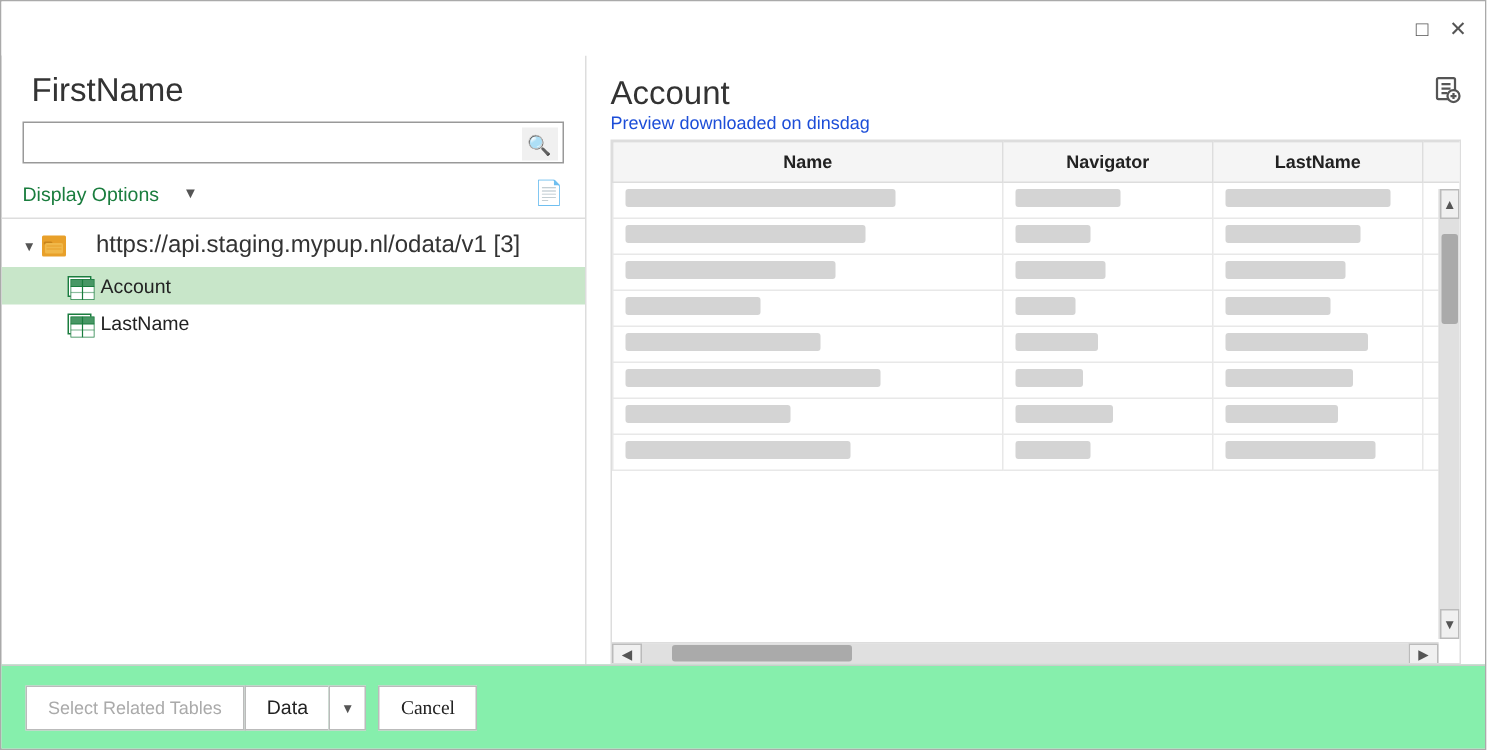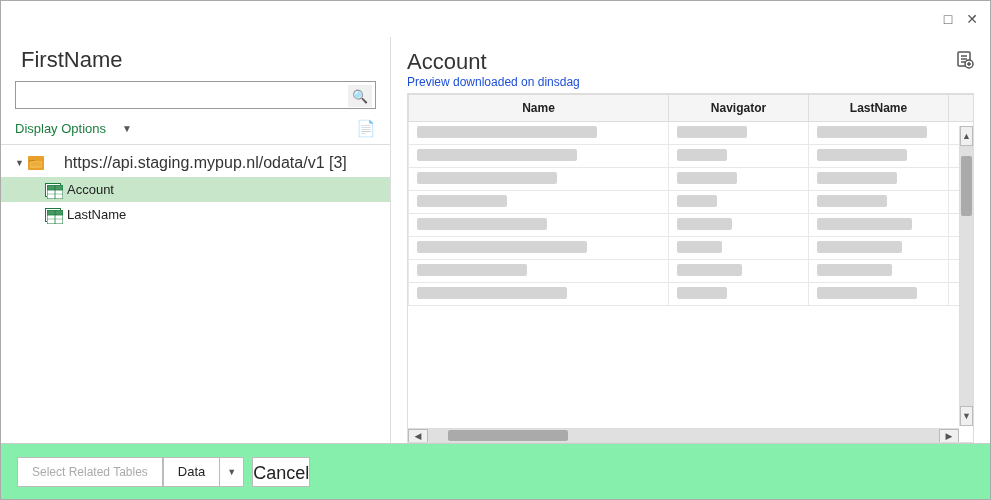--- a/index.html
+++ b/index.html
@@ -386,27 +386,28 @@
     .btn-transform {
       padding: 5px 14px;
       background: #fff;
       border: 1px solid #bbb;
       font-size: 13px;
       color: #222;
       cursor: pointer;
       height: 30px;
     }
     .btn-cancel {
-      padding: 5px 0;
+      padding: 5px 14px;
       background: #fff;
       border: 1px solid #bbb;
-      font-size: 18px;
+      font-size: 13px;
       color: #222;
       cursor: pointer;
       height: 30px;
+      font-family: Liberation Serif, serif;
     }
 
     .separator-line {
       border-top: 1px solid #ddd;
       margin: 0 0 4px 0;
     }
   </style>
 </head>
 <body>
 

